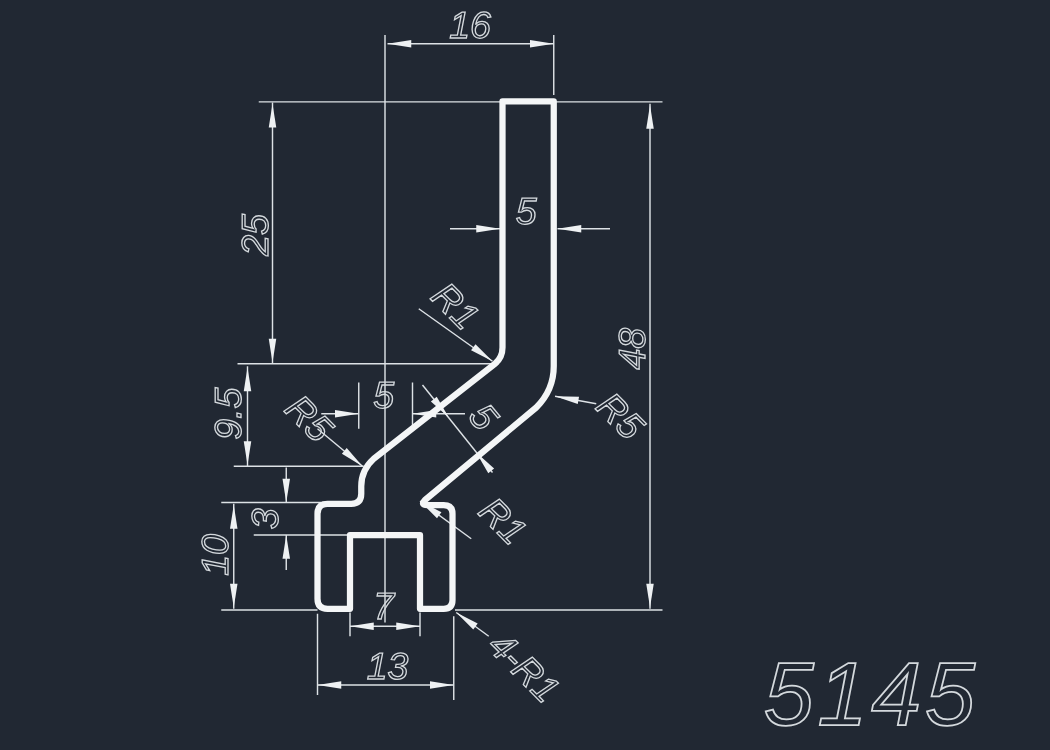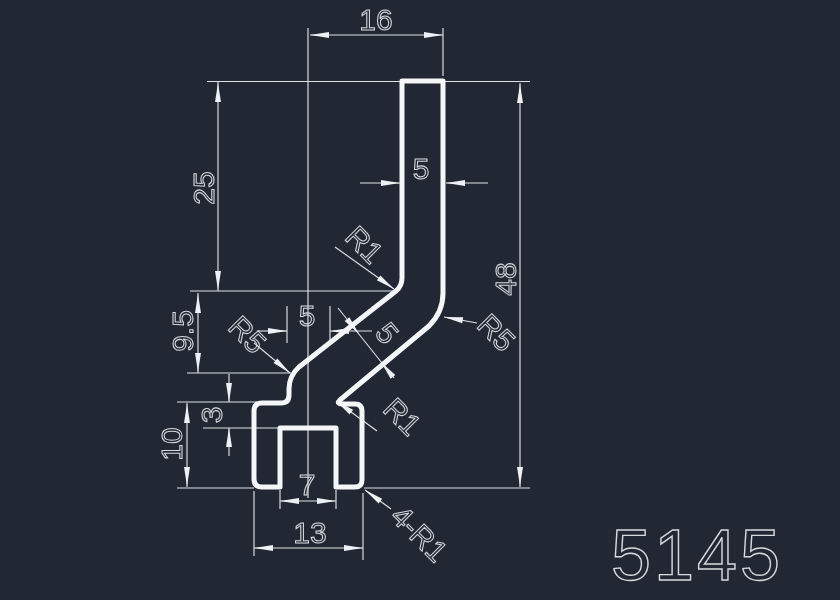--- a/index.html
+++ b/index.html
@@ -1,16 +1,16 @@
 <!DOCTYPE html>
 <html><head>
 <meta charset="utf-8">
 <style>
   html,body{margin:0;padding:0;background:#11151c;}
-  .stage{position:relative;width:840px;height:600px;overflow:hidden;}
+  .stage{position:relative;width:840px;height:600px;overflow:hidden;font-style:italic;}
   svg{display:block;}
   .thin{stroke:#dde2e6;stroke-width:1.15;fill:none;}
   .profile{stroke:#f4f6f7;stroke-width:5;fill:none;stroke-linejoin:round;stroke-linecap:round;}
   .arr{fill:#eef1f3;stroke:none;}
   text{font-family:"Liberation Sans", sans-serif;fill:none;stroke:#d4d9dd;stroke-width:1.05;
        font-size:30px;text-anchor:middle;}
   text.big{font-size:72px;stroke-width:1.4;letter-spacing:3px;}
 </style>
 </head>
 <body>

